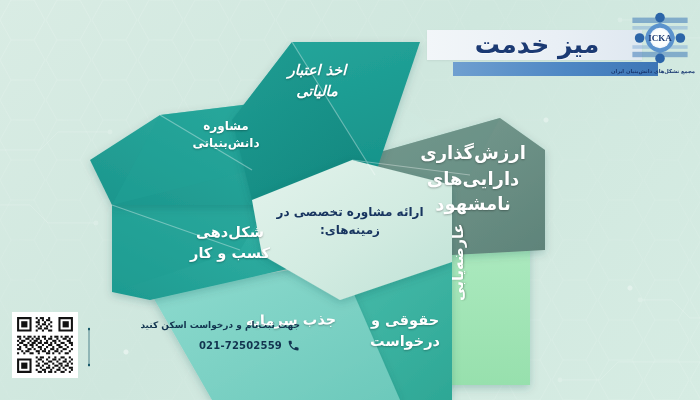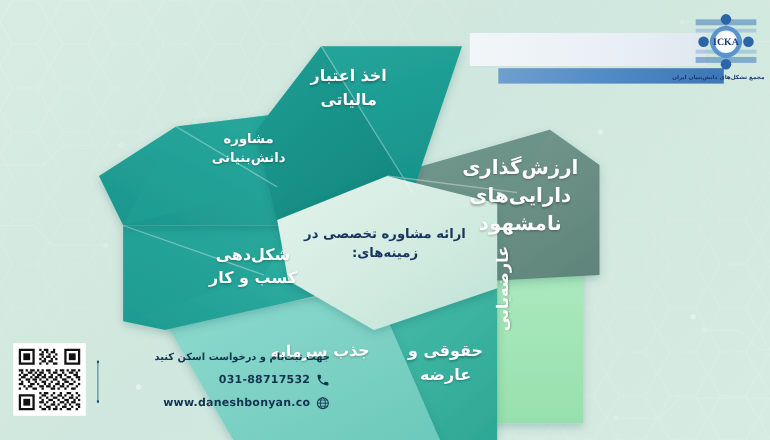--- a/index.html
+++ b/index.html
@@ -62,21 +62,21 @@
   
   #pinwheel { position:absolute; inset:0; z-index:20; }
 
   .petal-label {
     position:absolute; z-index:30;
     color:#ffffff; font-weight:bold; direction:rtl; text-align:center;
     line-height:1.42; white-space:pre-line;
     text-shadow:0 1px 2px rgba(0,0,0,.28);
     pointer-events:none;
   }
-  .lbl-tax-credit     { top:60px;  left:258px; width:118px; font-size:14.5px; }
+  .lbl-tax-credit     { top:60px;  left:258px; width:118px; font-size:14.5px;font-style:italic; }
   .lbl-knowledge      { top:118px; left:166px; width:120px; font-size:12px; }
   .lbl-business       { top:222px; left:169px; width:122px; font-size:14.5px; }
   .lbl-capital        { top:310px; left:232px; width:118px; font-size:14.5px;
                         transform:rotate(-1deg); }
   .lbl-legal          { top:310px; left:352px; width:106px; font-size:14.5px; }
   .lbl-intangible     { top:140px; left:412px; width:122px; font-size:18px; }
   .lbl-diagnosis      { top:252px; left:406px; width:104px; font-size:14.5px;
                         transform:rotate(-90deg); transform-origin:50% 50%; }
 
   #center-label {
@@ -228,32 +228,33 @@
 </svg>
 
 <div class="petal-label lbl-tax-credit">اخذ اعتبار
 مالیاتی</div>
 <div class="petal-label lbl-knowledge">مشاوره
 دانش‌بنیانی</div>
 <div class="petal-label lbl-business">شکل‌دهی
 کسب و کار</div>
 <div class="petal-label lbl-capital">جذب سرمایه</div>
 <div class="petal-label lbl-legal">حقوقی و
-عارضه</div>
+درخواست</div>
 <div class="petal-label lbl-intangible">ارزش‌گذاری
 دارایی‌های
 نامشهود</div>
 <div class="petal-label lbl-diagnosis">عارضه‌یابی</div>
 
 <div id="center-label">ارائه مشاوره تخصصی در
 زمینه‌های:</div>
 
 <div id="header">
   <div id="header-bar-top"></div>
   <div id="header-bar-bottom"></div>
+  <div id="header-title">میز خدمت</div>
 </div>
 
 <div id="logo-block">
   <svg id="logo-mark" viewBox="0 0 100 100">
     <rect x="4" y="16" width="92" height="9" fill="#3f7ab8" opacity=".55"></rect>
     <rect x="4" y="30" width="92" height="6" fill="#79a6d4" opacity=".45"></rect>
     <rect x="4" y="62" width="92" height="6" fill="#79a6d4" opacity=".45"></rect>
     <rect x="4" y="73" width="92" height="9" fill="#3f7ab8" opacity=".55"></rect>
     <g fill="#2c65a8">
       <circle cx="50" cy="16" r="8"></circle>
@@ -445,28 +446,18 @@
   <div id="footer-lines">
 
     <div class="footer-row" id="footer-scan-row">
       <span class="ftxt">جهت ثبت‌نام و درخواست اسکن کنید</span>
     </div>
 
     <div class="footer-row">
       <svg class="ficon" viewBox="0 0 24 24">
         <path d="M6.6 10.8c1.4 2.8 3.8 5.2 6.6 6.6l2.2-2.2c.3-.3.7-.4 1.1-.3 1.2.4 2.5.6 3.8.6.6 0 1 .4 1 1V20c0 .6-.4 1-1 1C10.6 21 3 13.4 3 4c0-.6.4-1 1-1h3.5c.6 0 1 .4 1 1 0 1.3.2 2.6.6 3.8.1.4 0 .8-.3 1.1z" fill="#12344f"></path>
       </svg>
-      <span class="fnum">031-88717532</span>
+      <span class="fnum">021-72502559</span>
     </div>
 
-    <div class="footer-row">
-      <svg class="ficon" viewBox="0 0 24 24">
-        <circle cx="12" cy="12" r="9.2" fill="none" stroke="#12344f" stroke-width="1.7"></circle>
-        <ellipse cx="12" cy="12" rx="4.2" ry="9.2" fill="none" stroke="#12344f" stroke-width="1.5"></ellipse>
-        <line x1="2.8" y1="12" x2="21.2" y2="12" stroke="#12344f" stroke-width="1.5"></line>
-        <line x1="4.4" y1="6.8" x2="19.6" y2="6.8" stroke="#12344f" stroke-width="1.3"></line>
-        <line x1="4.4" y1="17.2" x2="19.6" y2="17.2" stroke="#12344f" stroke-width="1.3"></line>
-      </svg>
-      <span class="fnum">www.daneshbonyan.co</span>
-    </div>
 
   </div>
 </div>
 
 </body></html>

